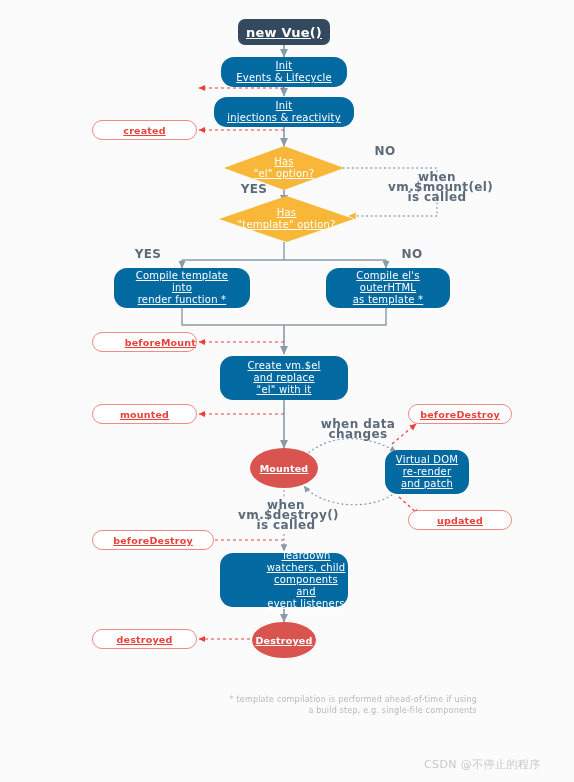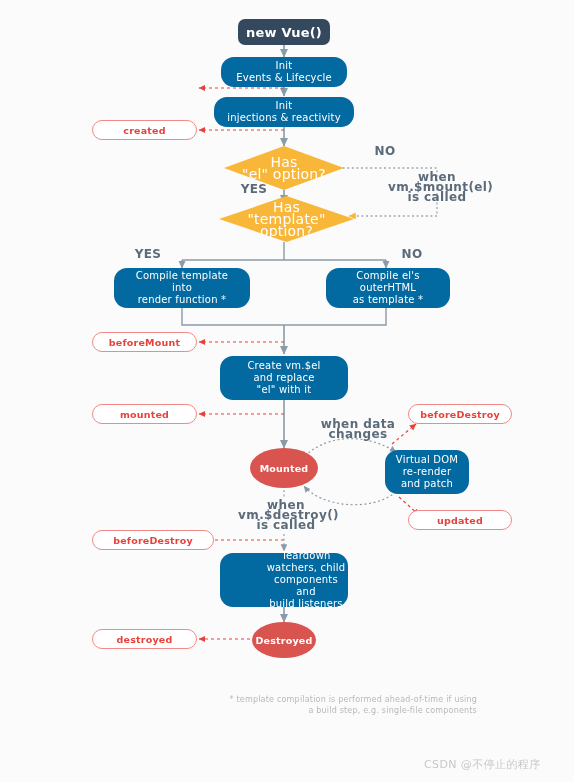--- a/index.html
+++ b/index.html
@@ -7,35 +7,35 @@
     width:574px;height:782px;
     background:#fbfbfb;
     font-family:"DejaVu Sans", sans-serif;
     overflow:hidden;
     position:relative;
   }
   #stage{position:absolute;left:0;top:0;width:574px;height:782px;}
   #edges{position:absolute;left:0;top:0;width:574px;height:782px;}
 
   .node{position:absolute;box-sizing:border-box;display:flex;align-items:center;
-        justify-content:center;text-align:center;}
+        justify-content:center;text-align:center;text-decoration:underline;}
 
   
   .start{
     background:#35495e;color:#ffffff;border-radius:7px;
     font-size:13px;font-weight:bold;letter-spacing:.2px;
   }
   
   .green{
     background:#0369a1;color:#ffffff;border-radius:13px;
     font-size:10px;line-height:12px;font-weight:normal;letter-spacing:.2px;
   }
   
   .diamond{
-    background:transparent;color:#ffffff;font-size:14px;line-height:12px;
+    background:transparent;color:#ffffff;font-size:10px;line-height:12px;
     letter-spacing:.2px;
   }
   .diamond .dshape{
     position:absolute;left:0;top:0;width:100%;height:100%;
     background:#f8b739;
     -webkit-clip-path:polygon(50% 0,100% 50%,50% 100%,0 50%);
     clip-path:polygon(50% 0,100% 50%,50% 100%,0 50%);
   }
   .diamond .dtxt{position:relative;z-index:2;}
 
@@ -171,33 +171,33 @@
   <div class="node green" style="left:385px;top:450px;width:84px;height:44px;">
     <span><span>Virtual DOM</span><br>
     <span>re-render</span><br>
     <span>and patch</span></span>
   </div>
 
   <div class="node green" style="left:220px;top:553px;width:128px;height:54px;padding-left:44px;">
     <span><span>Teardown</span><br>
     <span>watchers, child</span><br>
     <span>components and</span><br>
-    <span>build listeners</span></span>
+    <span>event listeners</span></span>
   </div>
 
   <div class="node ellipse" style="left:252px;top:622px;width:64px;height:36px;">
     <span>Destroyed</span>
   </div>
 
 
   <div class="node hook" style="left:92px;top:120px;width:105px;height:20px;">
     <span>created</span>
   </div>
 
-  <div class="node hook" style="left:92px;top:332px;width:105px;height:20px;">
+  <div class="node hook" style="left:92px;top:332px;width:105px;height:20px;justify-content:flex-end;">
     <span>beforeMount</span>
   </div>
 
   <div class="node hook" style="left:92px;top:404px;width:105px;height:20px;">
     <span>mounted</span>
   </div>
 
   <div class="node hook" style="left:408px;top:404px;width:104px;height:20px;">
     <span>beforeDestroy</span>
   </div>

